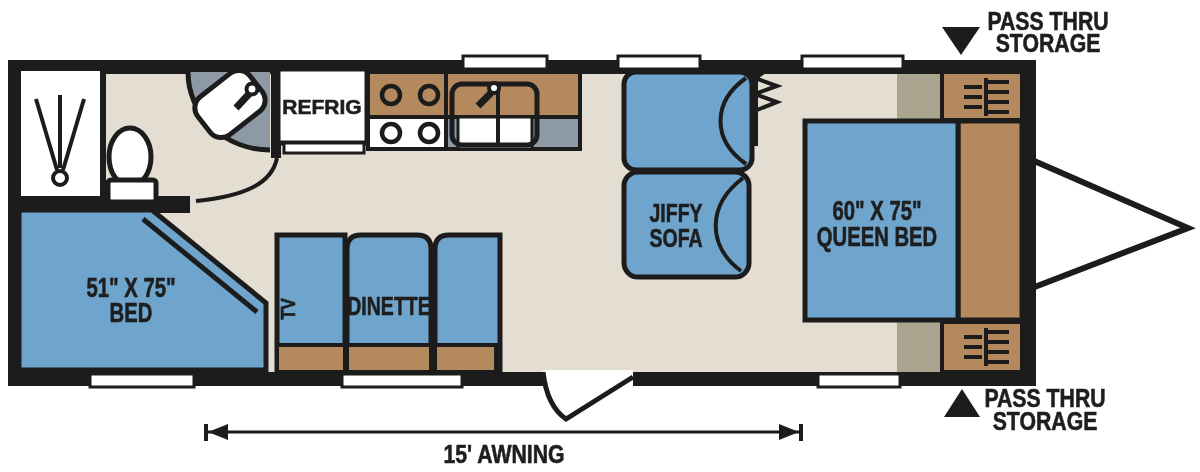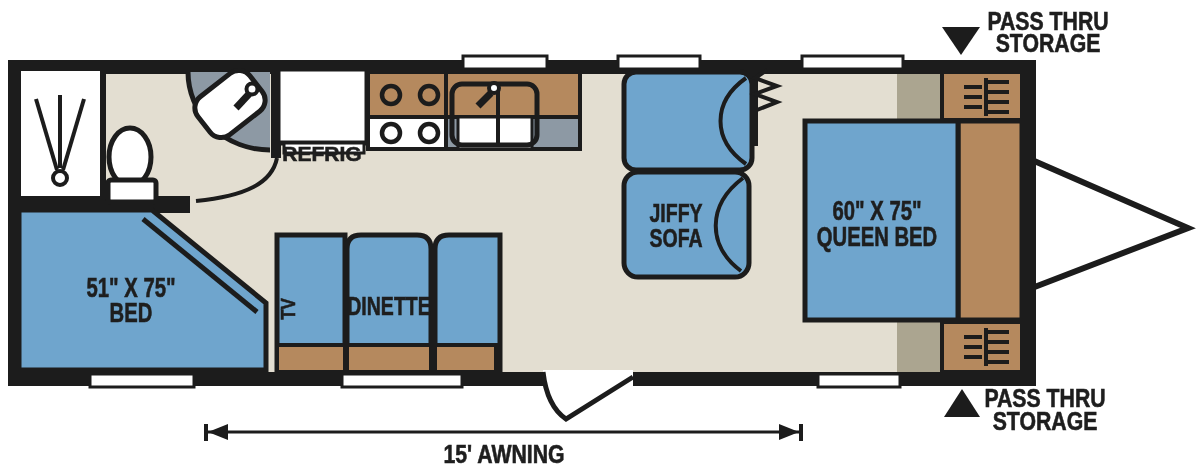--- a/index.html
+++ b/index.html
@@ -4,21 +4,21 @@
 <style>
   html,body{margin:0;padding:0;background:#ffffff;}
   .stage{position:relative;width:1200px;height:472px;background:#ffffff;overflow:hidden;
          font-family:"Liberation Sans",sans-serif;}
   .stage svg{position:absolute;left:0;top:0;}
   .lbl{position:absolute;color:#1e1e1e;font-weight:700;text-align:center;
        -webkit-text-stroke:0.6px #1e1e1e;white-space:nowrap;line-height:1.0;}
   .lbl .ln{display:block;}
   .cond{transform:translate(-50%,-50%) scale(0.75,1);}
   .cond-w{transform:translate(-50%,-50%) scale(0.85,1);}
-  .plain{transform:translate(-50%,-50%);margin-top:47px;}
+  .plain{transform:translate(-50%,-50%);}
   .rot{transform:translate(-50%,-50%) rotate(-90deg) scale(0.85,1);}
 </style>
 </head>
 <body>
 
 <div class="stage">
 <svg width="1200" height="472" viewBox="0 0 1200 472">
 
   <polyline points="1032,160 1188,228 1032,288" fill="none" stroke="#1c1c1c" stroke-width="6"></polyline>
 

